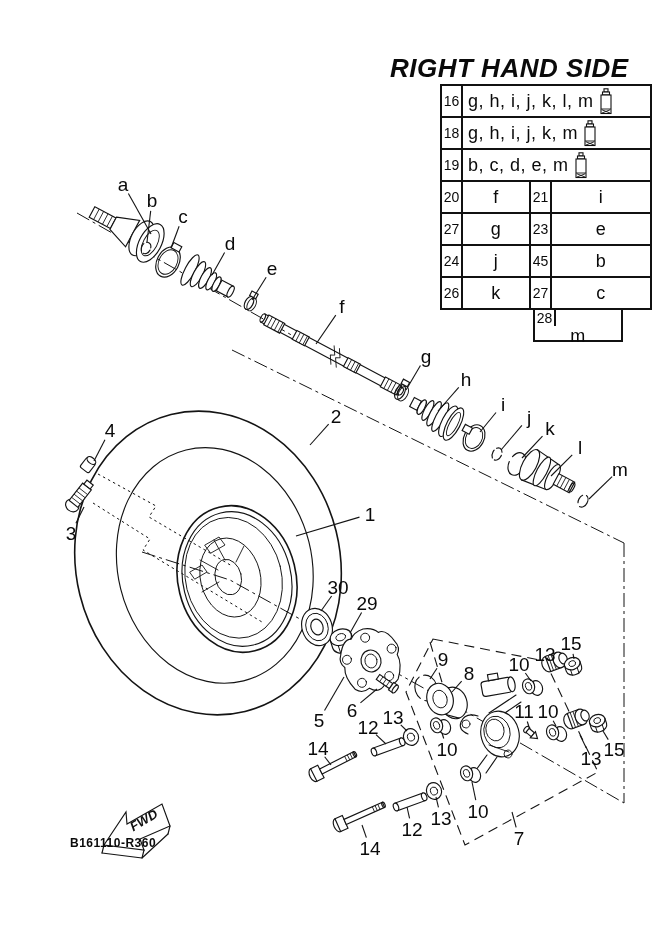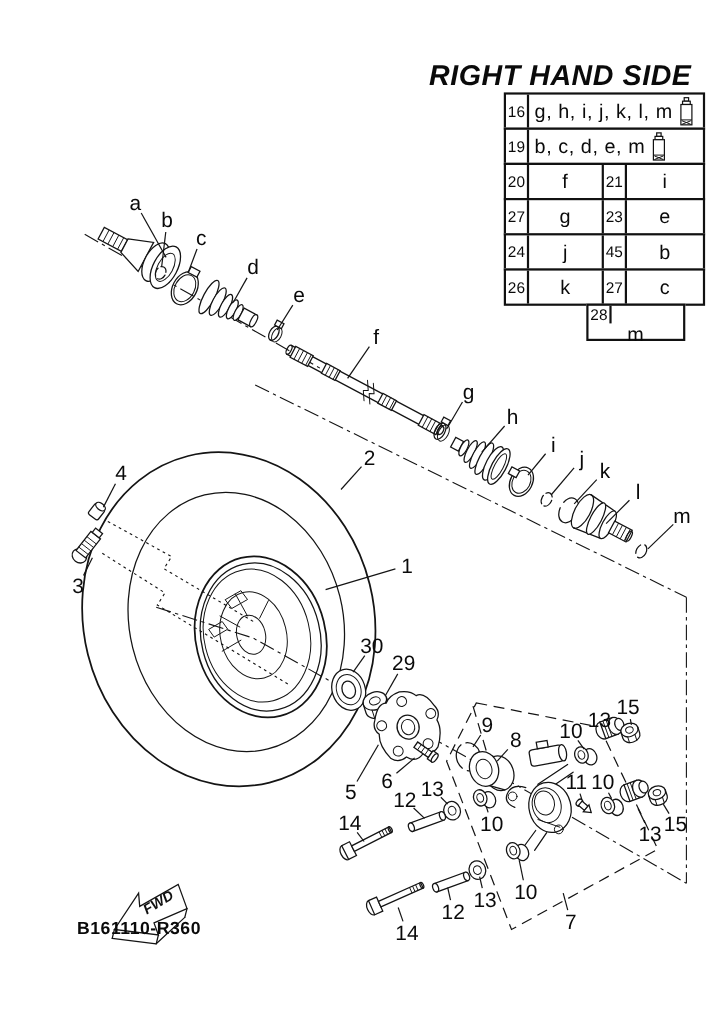--- a/index.html
+++ b/index.html
@@ -10,24 +10,24 @@
   .lineart{stroke:#141414;fill:none;stroke-width:1.15;stroke-linecap:round;stroke-linejoin:round;}
   .thick{stroke-width:1.6;}
   .thin{stroke-width:0.9;}
   .cl{stroke:#141414;fill:none;stroke-width:1;stroke-dasharray:14 4 3 4;}
   .dot{stroke:#141414;fill:none;stroke-width:1;stroke-dasharray:2.5 3.2;}
   .dash{stroke:#141414;fill:none;stroke-width:1.1;stroke-dasharray:10 6;}
   .hatch{stroke:#141414;stroke-width:0.8;}
   .wfill{fill:#ffffff;stroke:#141414;stroke-width:1.15;}
   .page-title{position:absolute;left:390px;top:53px;width:250px;
       font-size:26px;font-style:italic;font-weight:bold;letter-spacing:0.5px;white-space:nowrap;}
-  .code{position:absolute;left:70px;top:836px;font-size:16px;font-weight:bold;letter-spacing:0.5px;}
+  .code{position:absolute;left:70px;top:836px;font-size:12px;font-weight:bold;letter-spacing:0.5px;}
   .ptable{position:absolute;left:440px;top:84px;width:183px;}
-  .prow{display:flex;align-items:stretch;width:183px;height:34px;border:2px solid #111;
-        margin-top:-2px;box-sizing:border-box;background:#fff;margin-left:18px;}
+  .prow{display:flex;align-items:stretch;width:212px;height:34px;border:2px solid #111;
+        margin-top:-2px;box-sizing:border-box;background:#fff;}
   .prow:first-child{margin-top:0;}
   .cnum{width:21px;border-right:2px solid #111;display:flex;align-items:center;justify-content:center;
         font-size:14px;box-sizing:border-box;}
   .ctxt{flex:1;display:flex;align-items:center;padding-left:5px;font-size:18px;letter-spacing:0.5px;
         box-sizing:border-box;white-space:nowrap;}
   .ctxt.center{justify-content:center;padding-left:0;}
   .colsep{border-right:2px solid #111;}
   .prow.tail{margin-left:93px;width:90px;flex-direction:column;}
   .tube{margin-left:5px;flex:0 0 auto;}
   .callout-text{font-size:19px;fill:#0a0a0a;text-anchor:middle;font-family:"Liberation Sans",sans-serif;}
@@ -462,20 +462,31 @@
         <span class="ctxt">g, h, i, j, k, l, m<svg class="tube" width="14" height="27" viewBox="0 0 14 27">
             <g fill="#fff" stroke="#111" stroke-width="1.1">
               <rect x="5" y="0.8" width="4" height="3.2"></rect>
               <rect x="3.5" y="4" width="7" height="3"></rect>
               <rect x="2" y="7" width="10" height="18.5"></rect>
             </g>
             <path d="M2 21 h10 M3 25 l8,-3.2 M3 21.8 l8,3.2" stroke="#111" stroke-width="0.9" fill="none"></path>
           </svg></span>
       </div>
       <div class="prow">
+        <span class="cnum">18</span>
+        <span class="ctxt">g, h, i, j, k, m<svg class="tube" width="14" height="27" viewBox="0 0 14 27">
+            <g fill="#fff" stroke="#111" stroke-width="1.1">
+              <rect x="5" y="0.8" width="4" height="3.2"></rect>
+              <rect x="3.5" y="4" width="7" height="3"></rect>
+              <rect x="2" y="7" width="10" height="18.5"></rect>
+            </g>
+            <path d="M2 21 h10 M3 25 l8,-3.2 M3 21.8 l8,3.2" stroke="#111" stroke-width="0.9" fill="none"></path>
+          </svg></span>
+      </div>
+      <div class="prow">
         <span class="cnum">19</span>
         <span class="ctxt">b, c, d, e, m<svg class="tube" width="14" height="27" viewBox="0 0 14 27">
             <g fill="#fff" stroke="#111" stroke-width="1.1">
               <rect x="5" y="0.8" width="4" height="3.2"></rect>
               <rect x="3.5" y="4" width="7" height="3"></rect>
               <rect x="2" y="7" width="10" height="18.5"></rect>
             </g>
             <path d="M2 21 h10 M3 25 l8,-3.2 M3 21.8 l8,3.2" stroke="#111" stroke-width="0.9" fill="none"></path>
           </svg></span>
       </div>

